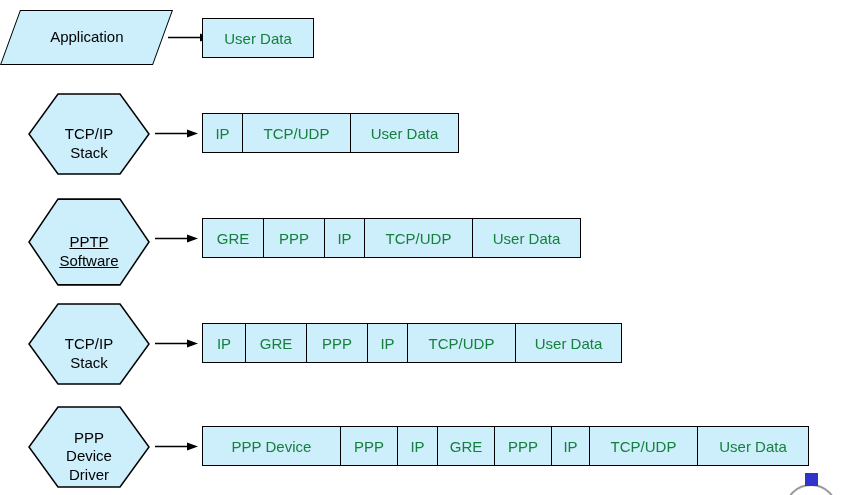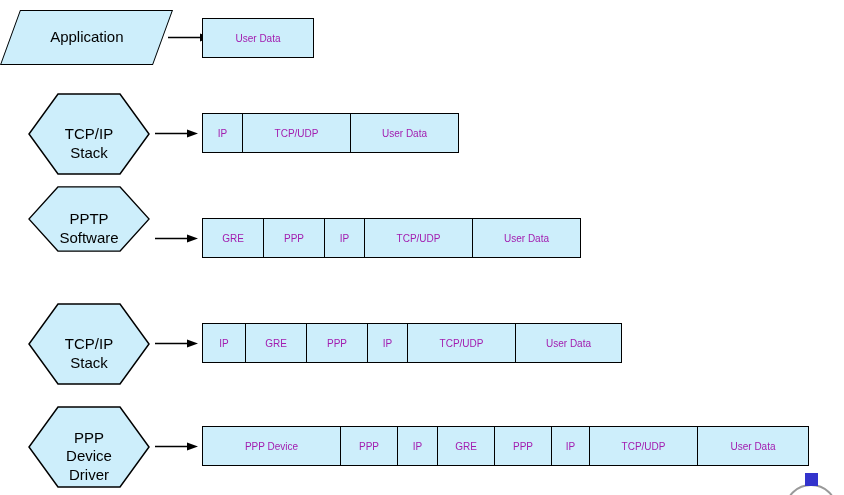--- a/index.html
+++ b/index.html
@@ -93,22 +93,22 @@
     box-sizing: border-box;
     border: 1px solid #000000;
     background: #cdeefb;
     height: 40px;
   }
   .packet .field {
     box-sizing: border-box;
     display: flex;
     align-items: center;
     justify-content: center;
-    font-size: 10px;
-    color: #a21caf;
+    font-size: 15px;
+    color: #15803d;
     border-right: 1px solid #000000;
     height: 100%;
     white-space: nowrap;
   }
   .packet .field:last-child {
     border-right: none;
   }
 
   
   #watermark {
@@ -147,21 +147,21 @@
           <polygon points="32,1.5 43,5.5 32,9.5" fill="#000000"></polygon>
         </svg>
       </div>
       <div class="packet" style="left: 202px; top: 113px;">
         <div class="field" style="width: 40px;">IP</div>
         <div class="field" style="width: 108px;">TCP/UDP</div>
         <div class="field" style="width: 107px;">User Data</div>
       </div>
     </div>
     <div class="row">
-      <div class="layer-shape hexagon" style="top: 186px; height: 66px;"><svg class="hex-svg" viewBox="0 0 122 82" preserveAspectRatio="none">
+      <div class="layer-shape hexagon" style="top: 198px; height: 88px; text-decoration: underline;"><svg class="hex-svg" viewBox="0 0 122 82" preserveAspectRatio="none">
           <polygon points="30,1 92,1 121,41 92,81 30,81 1,41" fill="#cdeefb" stroke="#000000" stroke-width="1.5"></polygon>
         </svg><span class="layer-label">PPTP
 Software</span></div>
       <div class="arrow" style="left: 155px; top: 233px;">
         <svg viewBox="0 0 45 11" width="45" height="11">
           <line x1="0" y1="5.5" x2="33" y2="5.5" stroke="#000000" stroke-width="1.4"></line>
           <polygon points="32,1.5 43,5.5 32,9.5" fill="#000000"></polygon>
         </svg>
       </div>
       <div class="packet" style="left: 202px; top: 218px;">

